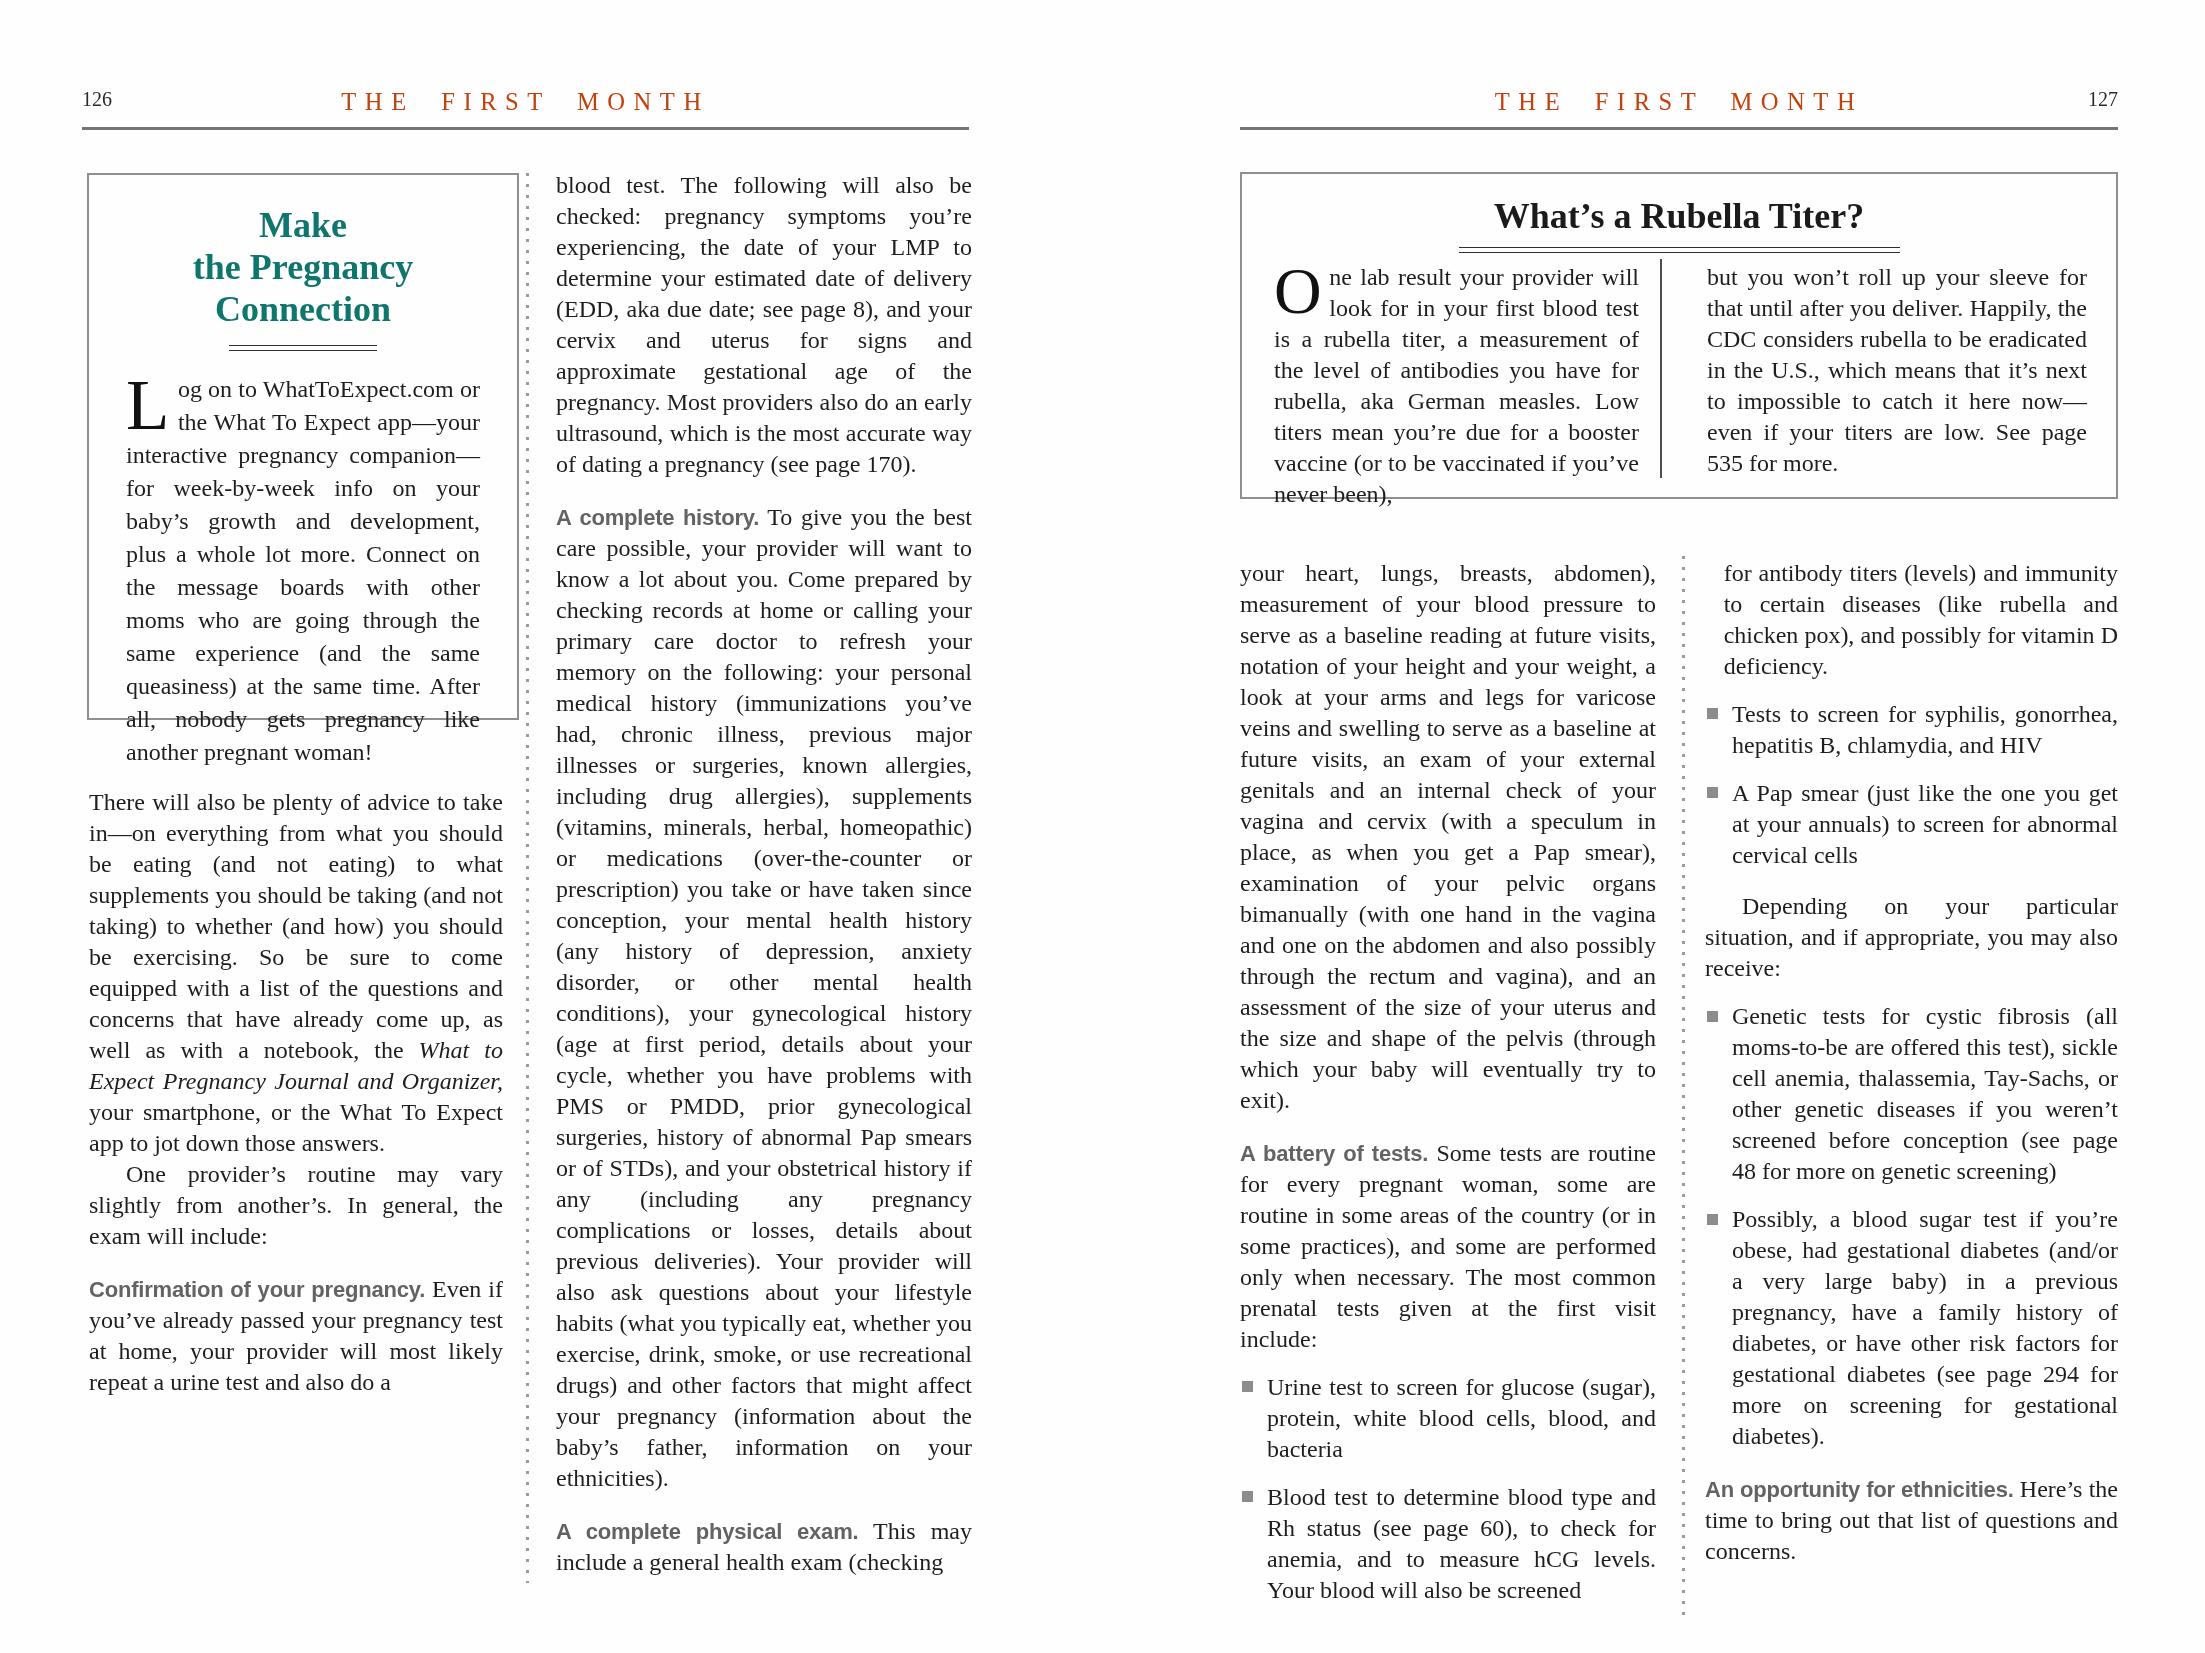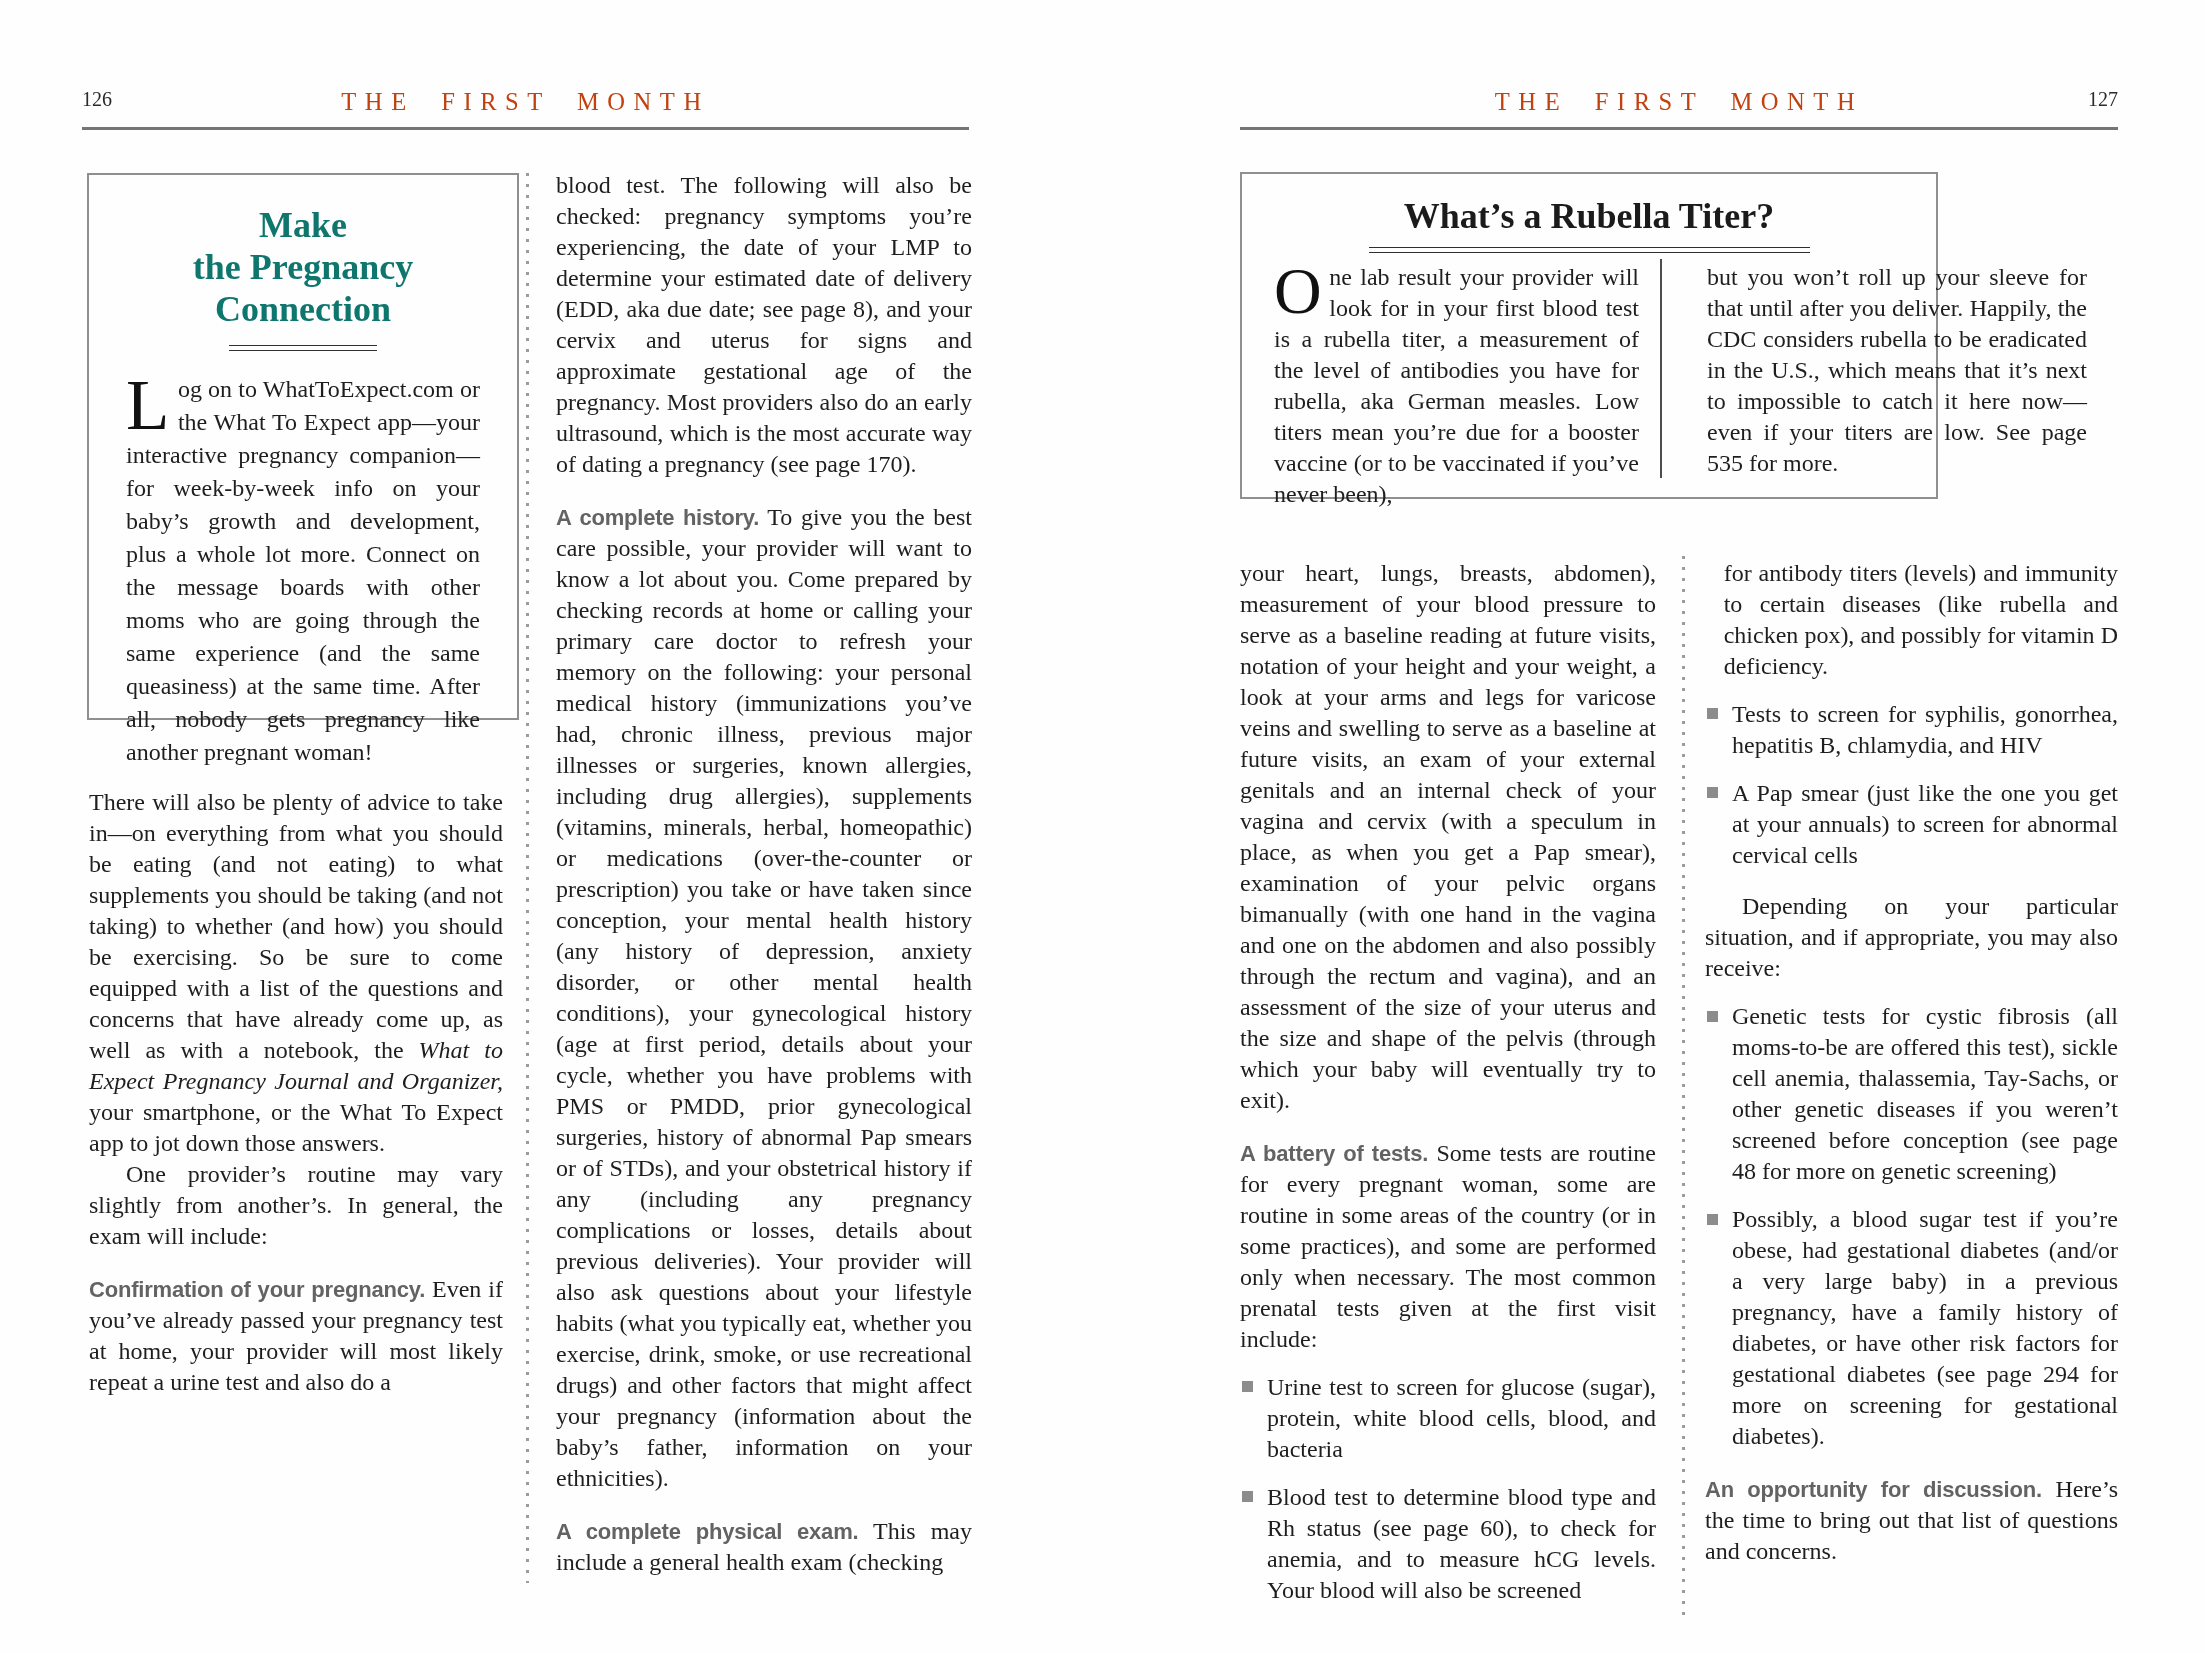--- a/index.html
+++ b/index.html
@@ -48,21 +48,21 @@
   }
   .dblrule {
     height:6px; box-sizing:border-box;
     border-top:1.7px solid #2f2f2f; border-bottom:1.7px solid #2f2f2f;
   }
   .lbox .dblrule { width:148px; margin:15.3px auto 0 auto; }
   .boxbody { margin-top:22px; font-size:24px; line-height:33px; text-align:justify; }
   .dropcap {
     float:left; font-size:71px; line-height:56px; padding:3.4px 8.5px 0 0; color:#111;
   }
-  .rbox { left:1240px; top:172px; width:698px; height:327px; }
+  .rbox { left:1240px; top:172px; width:878px; height:327px; }
   .rbox .btitle {
     margin-top:22px; text-align:center; font-size:36px; line-height:41px; font-weight:bold; color:#1b1b1b;
   }
   .rbox .dblrule { width:441px; margin:10.2px auto 0 auto; }
   .rbox-col { position:absolute; top:88px; font-size:24px; line-height:31px; text-align:justify; }
   .rbox-col1 { left:32px;  width:365px; }
   .rbox-col2 { left:465px; width:380px; }
   .rbox-div  { position:absolute; left:418px; top:85px; width:1.7px; height:219px; background:#4d4d4d; }
   .odrop { float:left; font-size:66px; line-height:51px; padding:3.4px 7.6px 0 0; color:#111; }
 </style>
@@ -141,18 +141,18 @@
         </div>
       <p class="para ind mt24">Depending on your particular situation, and if appropriate, you may also receive:</p>
       <div class="bullet">
           <span class="sq"></span>
         <p class="para">Genetic tests for cystic fibrosis (all moms-to-be are offered this test), sickle cell anemia, thalassemia, Tay-Sachs, or other genetic diseases if you weren’t screened before conception (see page 48 for more on genetic screening)</p>
         </div>
       <div class="bullet">
           <span class="sq"></span>
         <p class="para">Possibly, a blood sugar test if you’re obese, had gestational diabetes (and/or a very large baby) in a previous pregnancy, have a family history of diabetes, or have other risk factors for gestational diabetes (see page 294 for more on screening for gestational diabetes).</p>
         </div>
-      <p class="para leadpara"><b class="lead">An opportunity for discussion.</b> <span>Here’s the time to bring out that list of questions and concerns.</span></p>
+      <p class="para leadpara"><b class="lead">An opportunity for ethnicities.</b> <span>Here’s the time to bring out that list of questions and concerns.</span></p>
     </div>
   </div>
 
 </div>
 
 
 </body></html>

